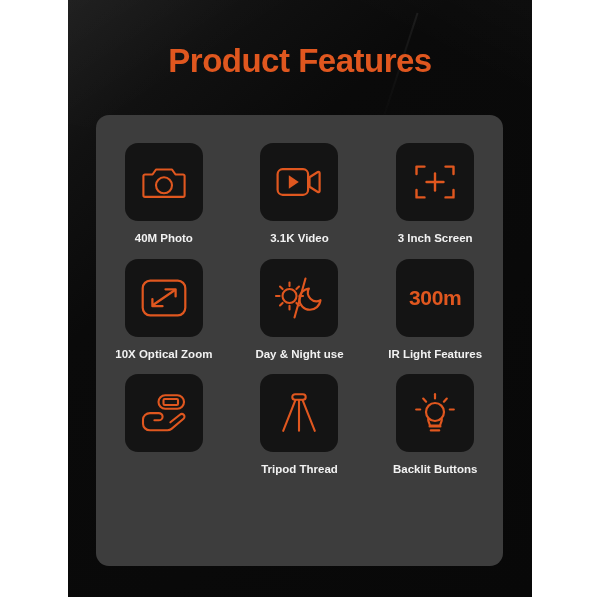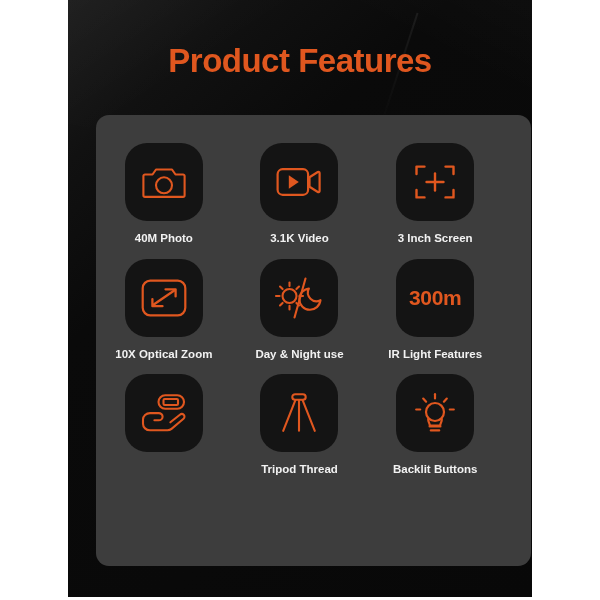--- a/index.html
+++ b/index.html
@@ -75,21 +75,20 @@
 
   
   #card {
     position: absolute;
     left: 28px;
     top: 115px;
     width: 407px;
     height: 451px;
     background: #3d3d3d;
     border-radius: 13px;
-    padding-left: 28px;
   }
 
   #grid {
     position: absolute;
     left: 0;
     top: 28px;
     width: 407px;
     display: grid;
     grid-template-columns: repeat(3, 1fr);
     grid-row-gap: 14px;
@@ -97,21 +96,21 @@
 
   .feature {
     display: flex;
     flex-direction: column;
     align-items: center;
   }
   .tile {
     width: 78px;
     height: 78px;
     background: #141414;
-    border-radius: 22px;
+    border-radius: 13px;
     display: flex;
     align-items: center;
     justify-content: center;
   }
   .tile svg {
     display: block;
   }
   .tile .txt-icon {
     color: #e0571f;
     font-size: 21px;

